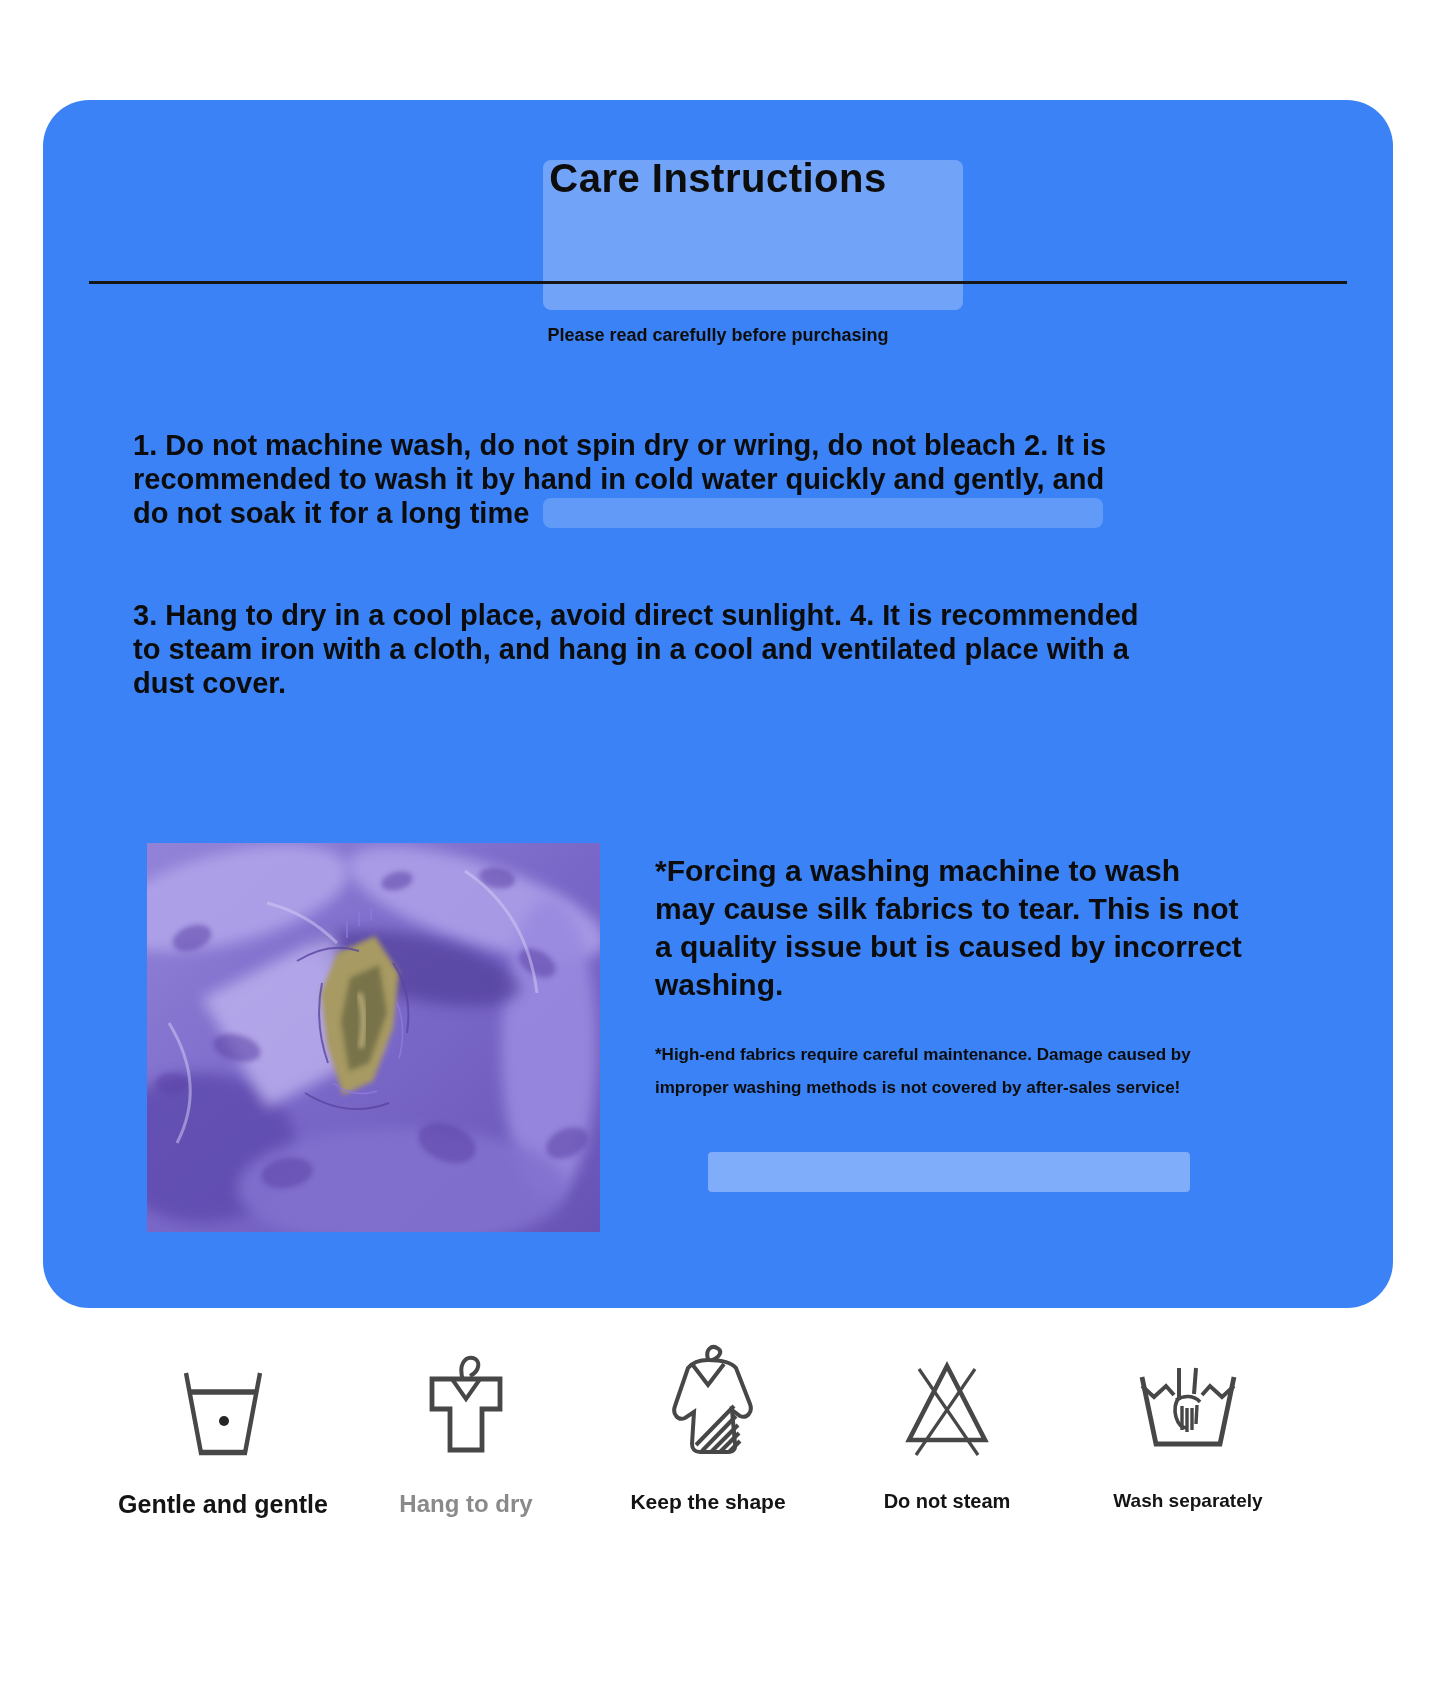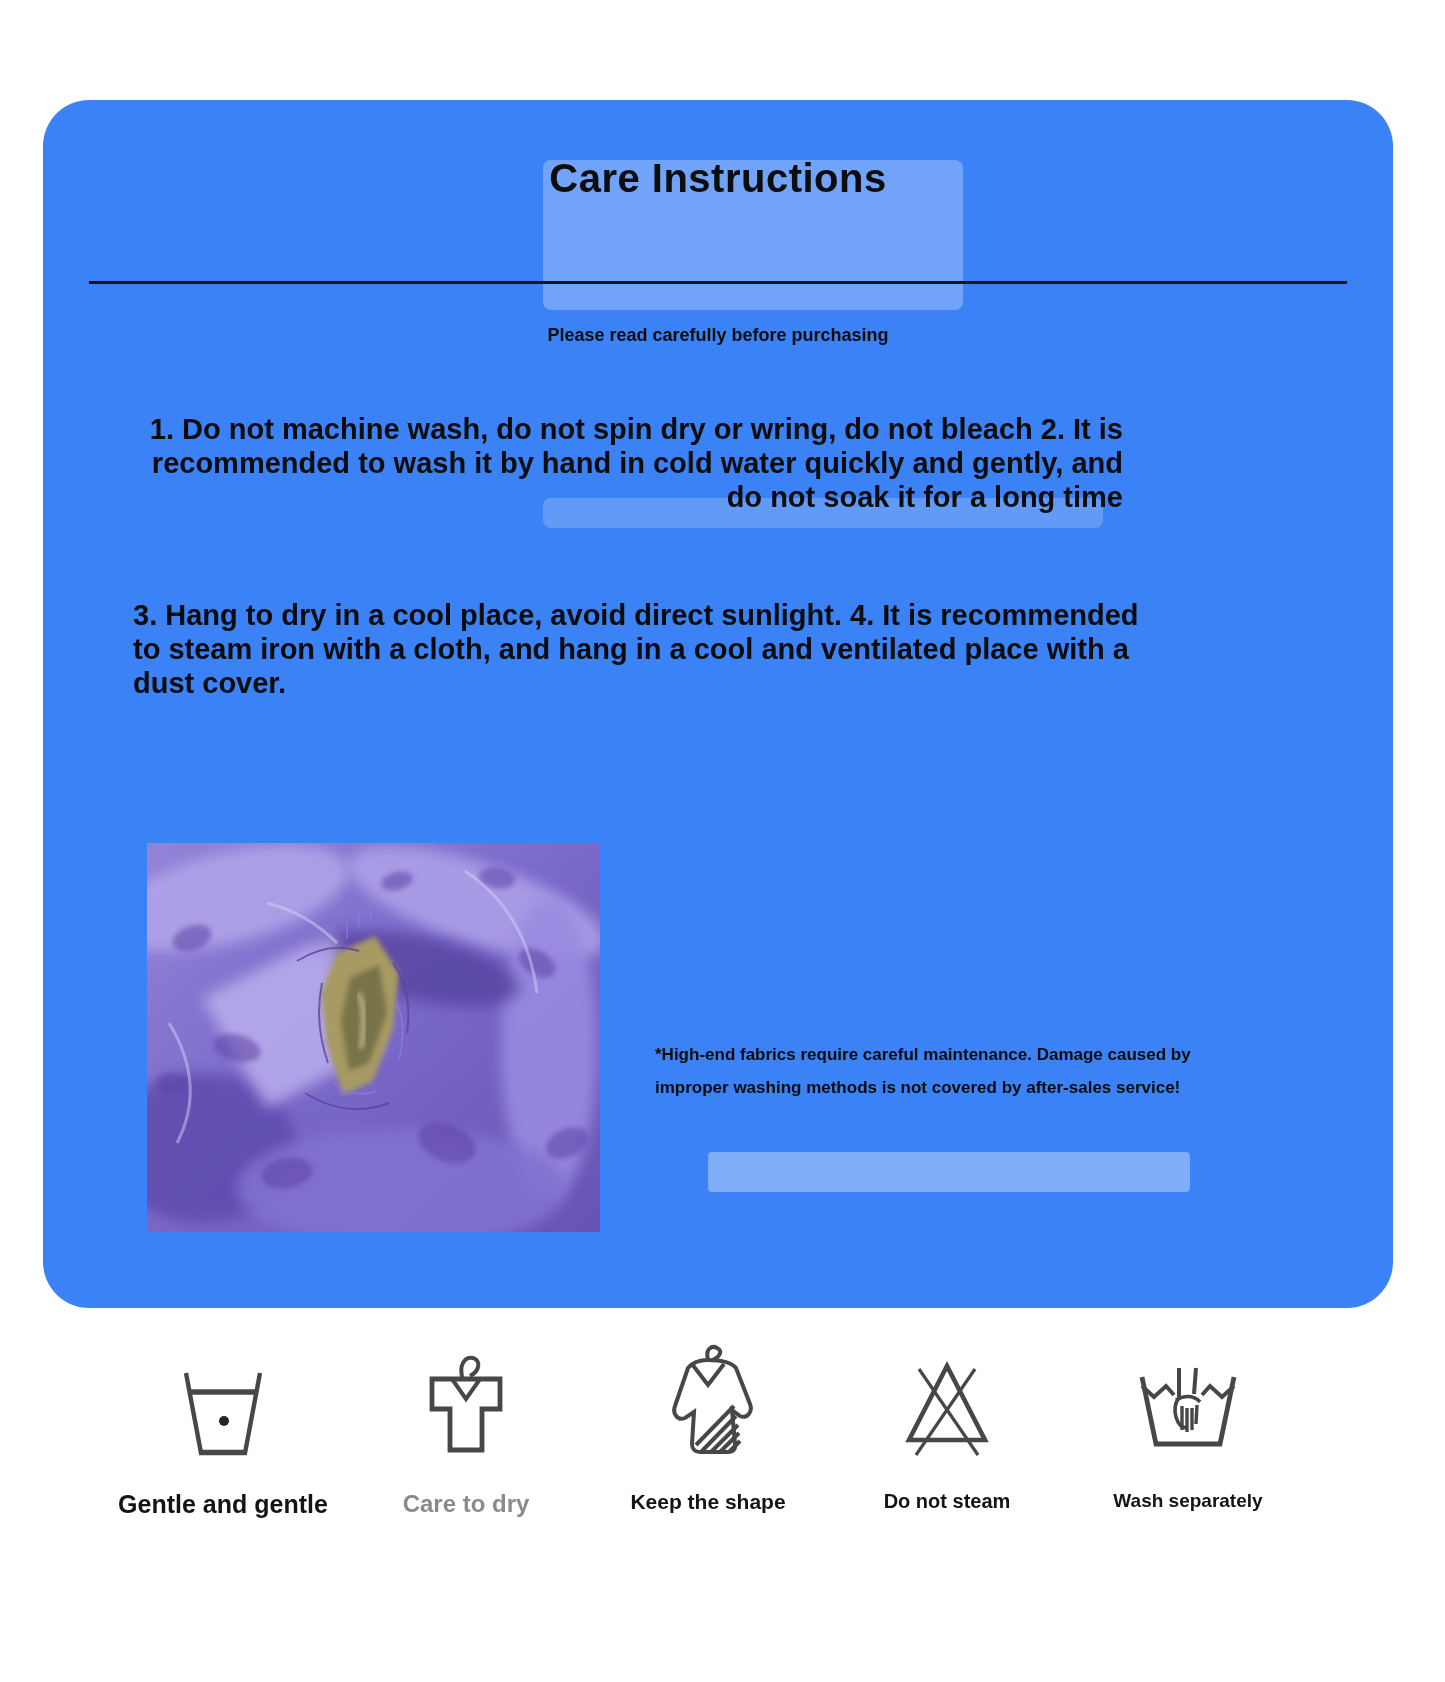--- a/index.html
+++ b/index.html
@@ -15,21 +15,21 @@
   .title{
     position:absolute;left:0;top:56px;width:100%;text-align:center;
     font-size:40px;font-weight:700;letter-spacing:0.5px;color:#0d0d0d;
   }
   .divider{position:absolute;left:46px;top:181px;width:1258px;height:3px;background:#161616;}
   .subtitle{
     position:absolute;left:0;top:225px;width:100%;text-align:center;
     font-size:18px;font-weight:700;color:#0d0d0d;
   }
   .para{position:absolute;left:90px;font-size:29px;font-weight:700;line-height:34px;color:#0c0c0c;}
-  .para1{top:312px;width:990px;text-align:right;}
+  .para1{top:328px;width:990px;}
   .para2{top:498px;width:1020px;}
   .note{position:absolute;left:90px;top:632px;font-size:24px;font-weight:700;color:#0c0c0c;}
   .fabric{
     position:absolute;left:104px;top:743px;width:453px;height:389px;overflow:hidden;
   }
   .fabric svg{display:block;width:100%;height:100%;}
   .warnA{
     position:absolute;left:612px;top:752px;width:592px;
     font-size:30px;font-weight:700;line-height:38px;color:#0c0c0c;
   }
@@ -123,20 +123,21 @@
           <ellipse cx="25" cy="240" rx="16" ry="10"></ellipse>
         </g>
         <g stroke="#d6cdf6" stroke-width="3" fill="none" opacity="0.5">
           <path d="M22 180 q38 62 8 120"></path>
           <path d="M318 28 q62 42 72 122"></path>
           <path d="M120 60 q40 10 70 40"></path>
         </g>
       </svg>
     </div>
 
+    <div class="warnA">*Forcing a washing machine to wash may cause silk fabrics to tear. This is not a quality issue but is caused by incorrect washing.</div>
 
     <div class="warnB">*High-end fabrics require careful maintenance. Damage caused by improper washing methods is not covered by after-sales service!</div>
 
     <div class="ghost" style="left:665px;top:1052px;width:482px;height:40px;background:rgba(255,255,255,0.35);border-radius:4px;"></div>
   </div>
 
   <div class="sym sym1">
     <div class="icon-box">
       <svg class="care-svg" width="100" height="88" viewBox="0 0 100 88">
         <path d="M13 5 L28 85"></path>
@@ -150,21 +151,21 @@
   </div>
 
   <div class="sym sym2">
     <div class="icon-box">
       <svg class="care-svg" width="96" height="104" viewBox="0 0 96 104">
         <path d="M45 28 C40 13 47 4 55 6 C63 8 62 19 52 24" stroke-width="4"></path>
         <path d="M14 27 L82 27 L82 57 L64 57 L64 98 L32 98 L32 57 L14 57 Z" stroke-width="4.8"></path>
         <path d="M34 27 L48 47 L62 27" stroke-width="4"></path>
       </svg>
     </div>
-    <div class="sym-label">Care to dry</div>
+    <div class="sym-label">Hang to dry</div>
   </div>
 
   <div class="sym sym3">
     <div class="icon-box">
       <svg class="care-svg" width="92" height="112" viewBox="0 0 92 112" style="stroke-width:4">
         <path d="M46 15 C43 5 50 1 55 4 C61 7 58 13 50 16"></path>
         <path d="M46 16 C38 16 30 19 26 24 L13 62 C10 70 16 77 23 74 L32 68 L30 100 C30 105 33 108 38 108 L66 108 C71 108 74 105 73 100 L70 66 L78 72 C85 75 91 68 88 60 L74 24 C69 18 57 16 46 16 Z"></path>
         <path d="M30 20 L46 41 L62 20"></path>
         <path d="M34 101 L72 62"></path>
         <path d="M40 107 L74 72"></path>

